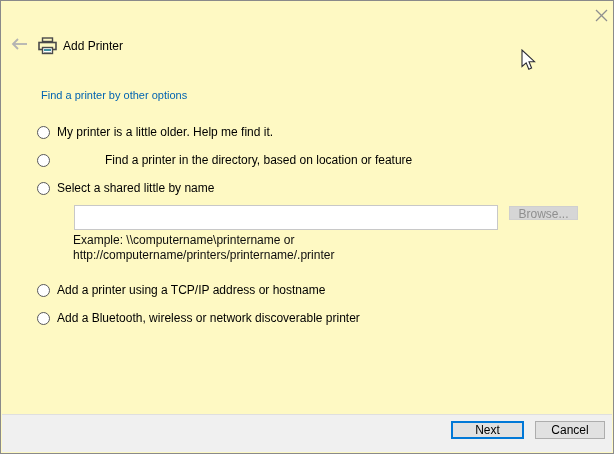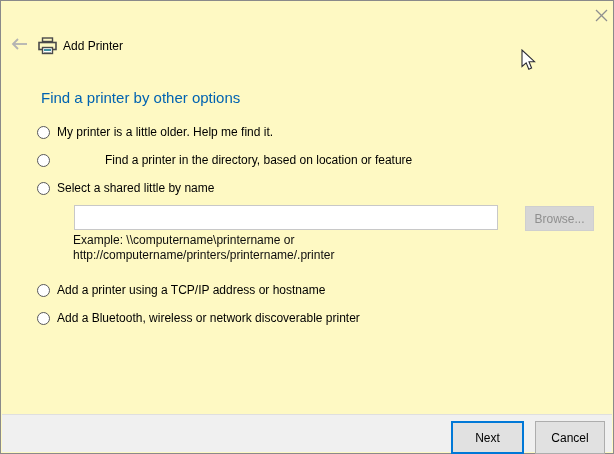--- a/index.html
+++ b/index.html
@@ -22,21 +22,21 @@
   .back-btn {
     position:absolute; left:8px; top:36px; width:20px; height:18px;
     display:flex; align-items:center; justify-content:center;
   }
   .app-icon { position:absolute; left:37px; top:36px; width:19px; height:18px; }
   .app-title {
     position:absolute; left:62px; top:38px; font-size:12px; color:#000000;
   }
   
   .heading {
-    position:absolute; left:40px; top:88px; font-size:15px; color:#0063b1;
+    position:absolute; left:40px; top:88px; font-size:11px; color:#0063b1;
   }
   
   .option {
     position:absolute; left:36px; height:20px;
     display:flex; align-items:center;
   }
   .radio-dot {
     width:13px; height:13px; border:1px solid #595959; border-radius:50%;
     background:#ffffff; margin-right:7px; flex:0 0 auto; position:relative;
   }
@@ -46,35 +46,35 @@
     border-radius:50%; background:#1a1a1a;
   }
   .option-label { font-size:12px; color:#000000; white-space:nowrap; }
   
   .name-input {
     position:absolute; left:73px; top:204px; width:424px; height:25px;
     border:1px solid #c8c8c8; background:#ffffff; font-size:12px;
     padding:0 5px; outline:none; font-family:inherit; color:#000;
   }
   .browse-btn {
-    position:absolute; left:508px; top:205px; width:69px; height:25px;
+    position:absolute; left:508px; top:205px; width:69px; height:14px;
     background:#d6d6d6; border:1px solid #cfcfcf; color:#8f8f8f;
-    font-size:12px; font-family:inherit; text-align:center;margin-left:16px;
+    font-size:12px; font-family:inherit; text-align:center;
   }
   .example {
     position:absolute; left:72px; top:232px; font-size:12px; color:#0d0d0d;
     line-height:15px; white-space:nowrap;
   }
   
   .footer {
     position:absolute; left:1px; right:1px; bottom:1px; height:38px;
     background:#f0f0f0; border-top:1px solid #dfdfdf;
   }
   .btn {
-    position:absolute; height:33px; font-size:12px; font-family:inherit;
+    position:absolute; height:18px; font-size:12px; font-family:inherit;
     color:#000000; background:#e1e1e1; border:1px solid #adadad;
     display:flex; align-items:center; justify-content:center;
   }
   .btn-next  { left:450px; top:420px; width:73px; border:2px solid #0078d7; }
   .btn-cancel{ left:534px; top:420px; width:70px; }
   
   .cursor { position:absolute; left:520px; top:48px; pointer-events:none; }
 </style>
 </head>
 <body>

